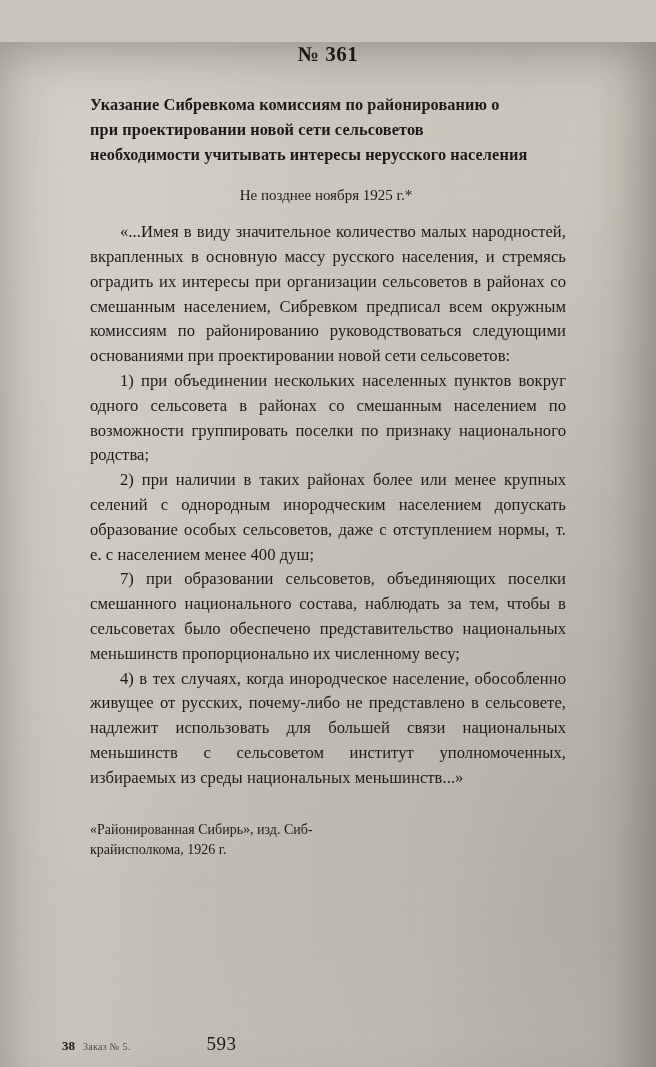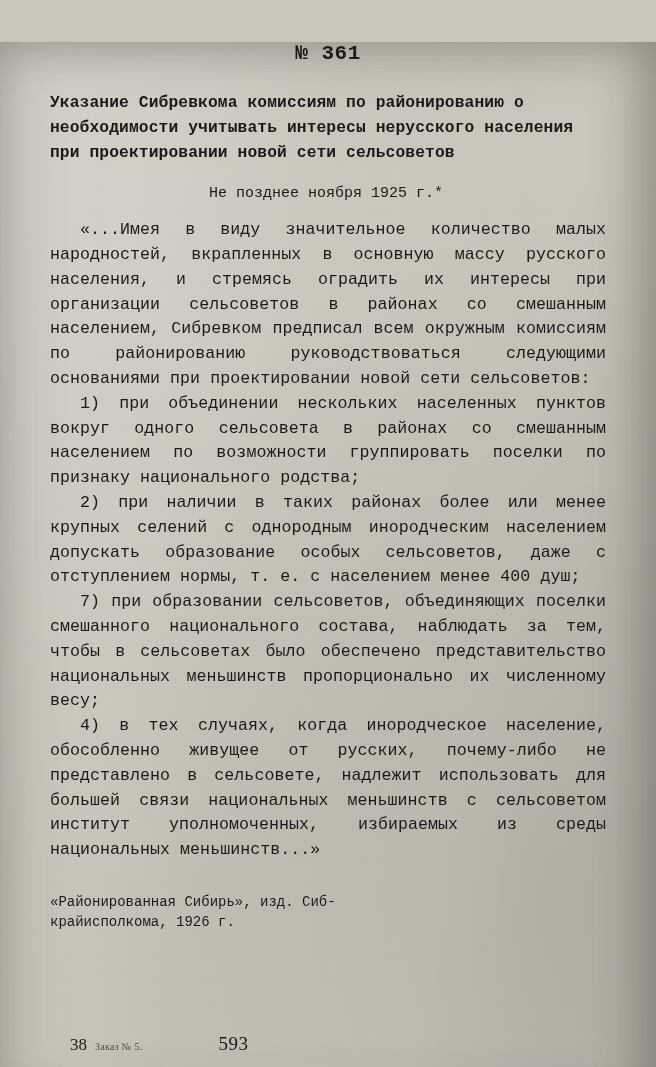--- a/index.html
+++ b/index.html
@@ -35,22 +35,21 @@
   }
   #edge-shadow {
     position: absolute;
     inset: 0;
     pointer-events: none;
     box-shadow: inset 0 0 60px rgba(70,66,58,0.35), inset -18px 0 40px rgba(60,56,50,0.18);
   }
   .content {
     position: relative;
     z-index: 2;
-    padding: 0 50px;
-    font-family: Liberation Mono, monospace;
+    padding: 0 90px;
   }
   .doc-number {
     text-align: center;
     font-size: 21px;
     font-weight: bold;
     letter-spacing: 0.5px;
     margin-top: 42px;
     margin-bottom: 26px;
   }
   .doc-title {
@@ -100,24 +99,23 @@
     position: absolute;
     left: 0;
     right: 0;
     bottom: 54px;
     z-index: 2;
     display: flex;
     align-items: baseline;
     padding: 0 62px;
   }
   .footer .sig {
-    font-size: 17px;
-    font-weight: normal;
+    font-size: 13px;
+    font-weight: bold;
     margin-right: 8px;
-    margin-left: 8px;
   }
   .footer .order {
     font-size: 10px;
     opacity: 0.72;
     letter-spacing: 0.3px;
   }
   .footer .page-no {
     font-size: 19px;
     margin-left: 76px;
     letter-spacing: 0.4px;
@@ -129,22 +127,22 @@
 <div id="page">
   <div id="grain"></div>
   <div id="edge-shadow"></div>
 
   <div class="content">
 
     <div class="doc-number">№ 361</div>
 
     <div class="doc-title">
       <div>Указание Сибревкома комиссиям  по районированию о</div>
+      <div>при проектировании новой сети сельсоветов</div>
       <div>необходимости учитывать интересы нерусского населения</div>
-      <div>при проектировании новой сети сельсоветов</div>
     </div>
 
     <div class="date-line">Не позднее ноября 1925 г.*</div>
 
     <div class="body-text">
       <p>«...Имея в виду значительное количество малых народностей, вкрапленных в основную массу русского населения, и стремясь оградить их интересы при организации сельсоветов в районах со смешанным населением, Сибревком предписал всем окружным комиссиям по районированию руководствоваться следующими основаниями при проектировании новой сети сельсоветов:</p>
       <p>1) при объединении нескольких населенных пунктов вокруг одного сельсовета в районах со смешанным населением по возможности группировать поселки по признаку национального родства;</p>
       <p>2) при наличии в таких  районах  более  или менее крупных селений с однородным инородческим населением допускать образование особых сельсоветов, даже  с отступлением нормы, т. е. с населением менее 400 душ;</p>
       <p>7) при образовании сельсоветов, объединяющих поселки смешанного национального состава, наблюдать за тем, чтобы в сельсоветах было обеспечено представительство национальных меньшинств пропорционально их численному весу;</p>
       <p>4) в тех случаях, когда инородческое население, обособленно живущее от русских, почему-либо не представлено в сельсовете, надлежит использовать для большей связи национальных меньшинств с сельсоветом институт уполномоченных, избираемых из среды национальных меньшинств...»</p>

